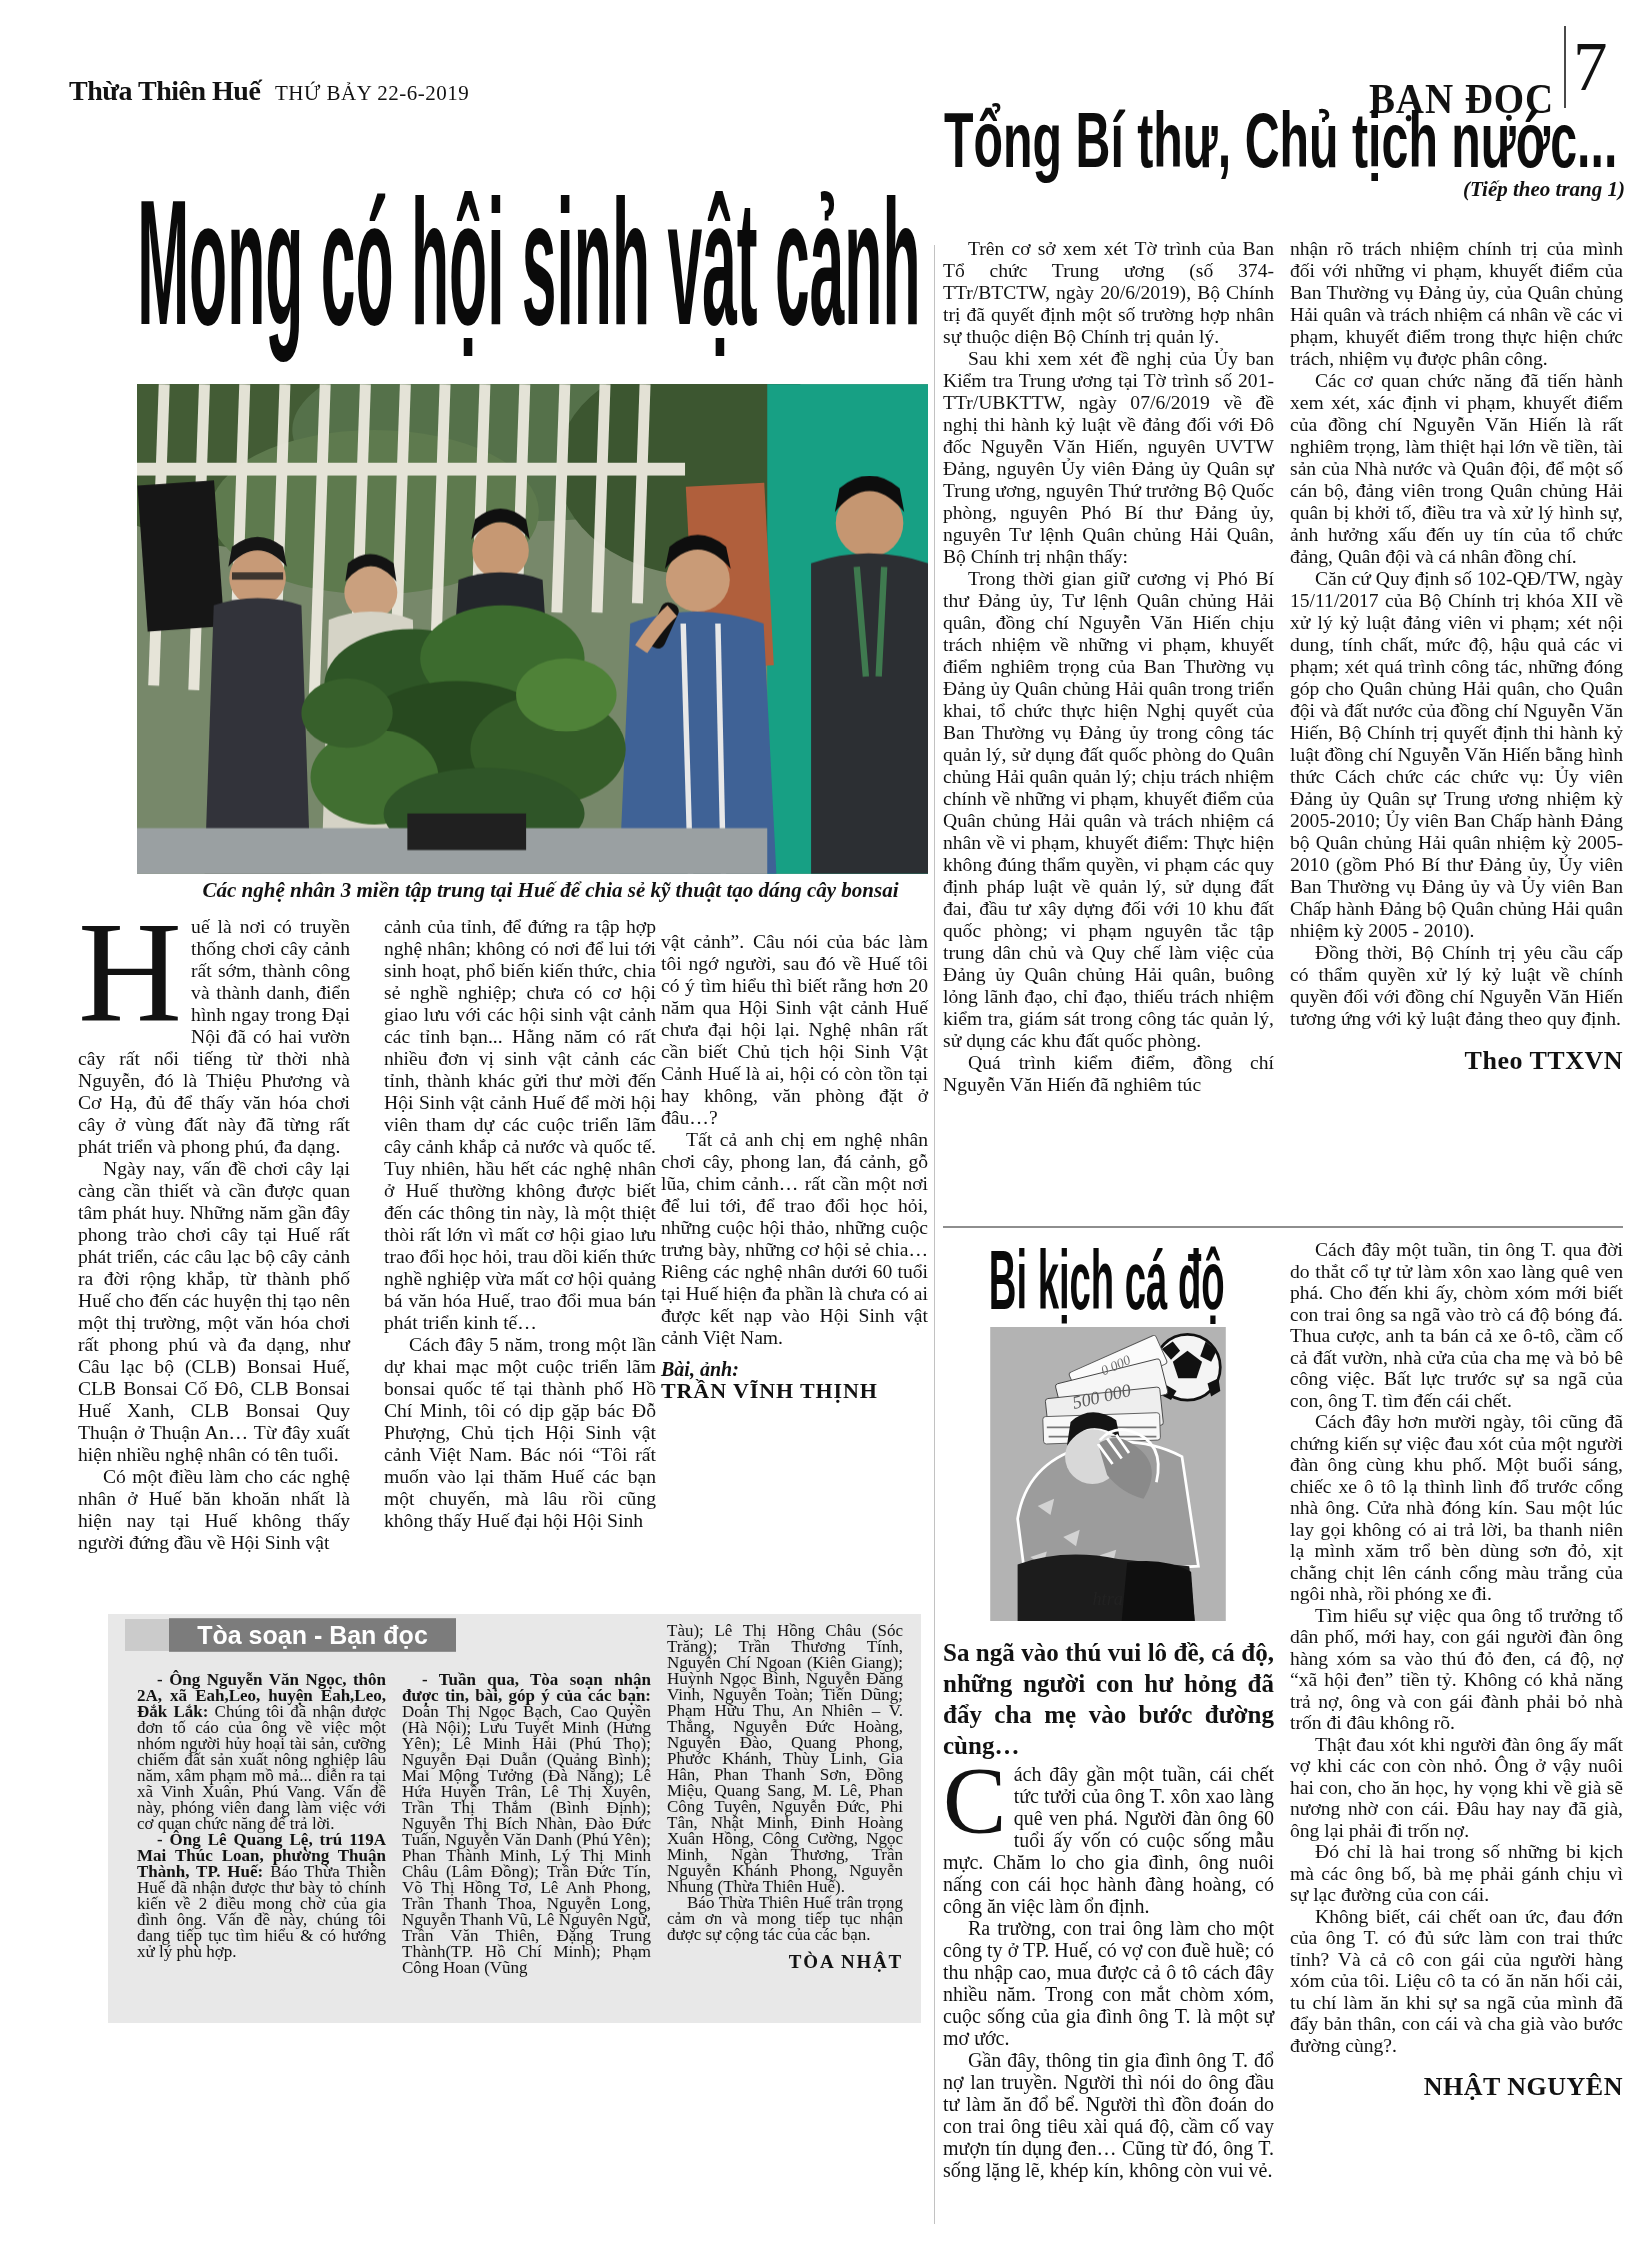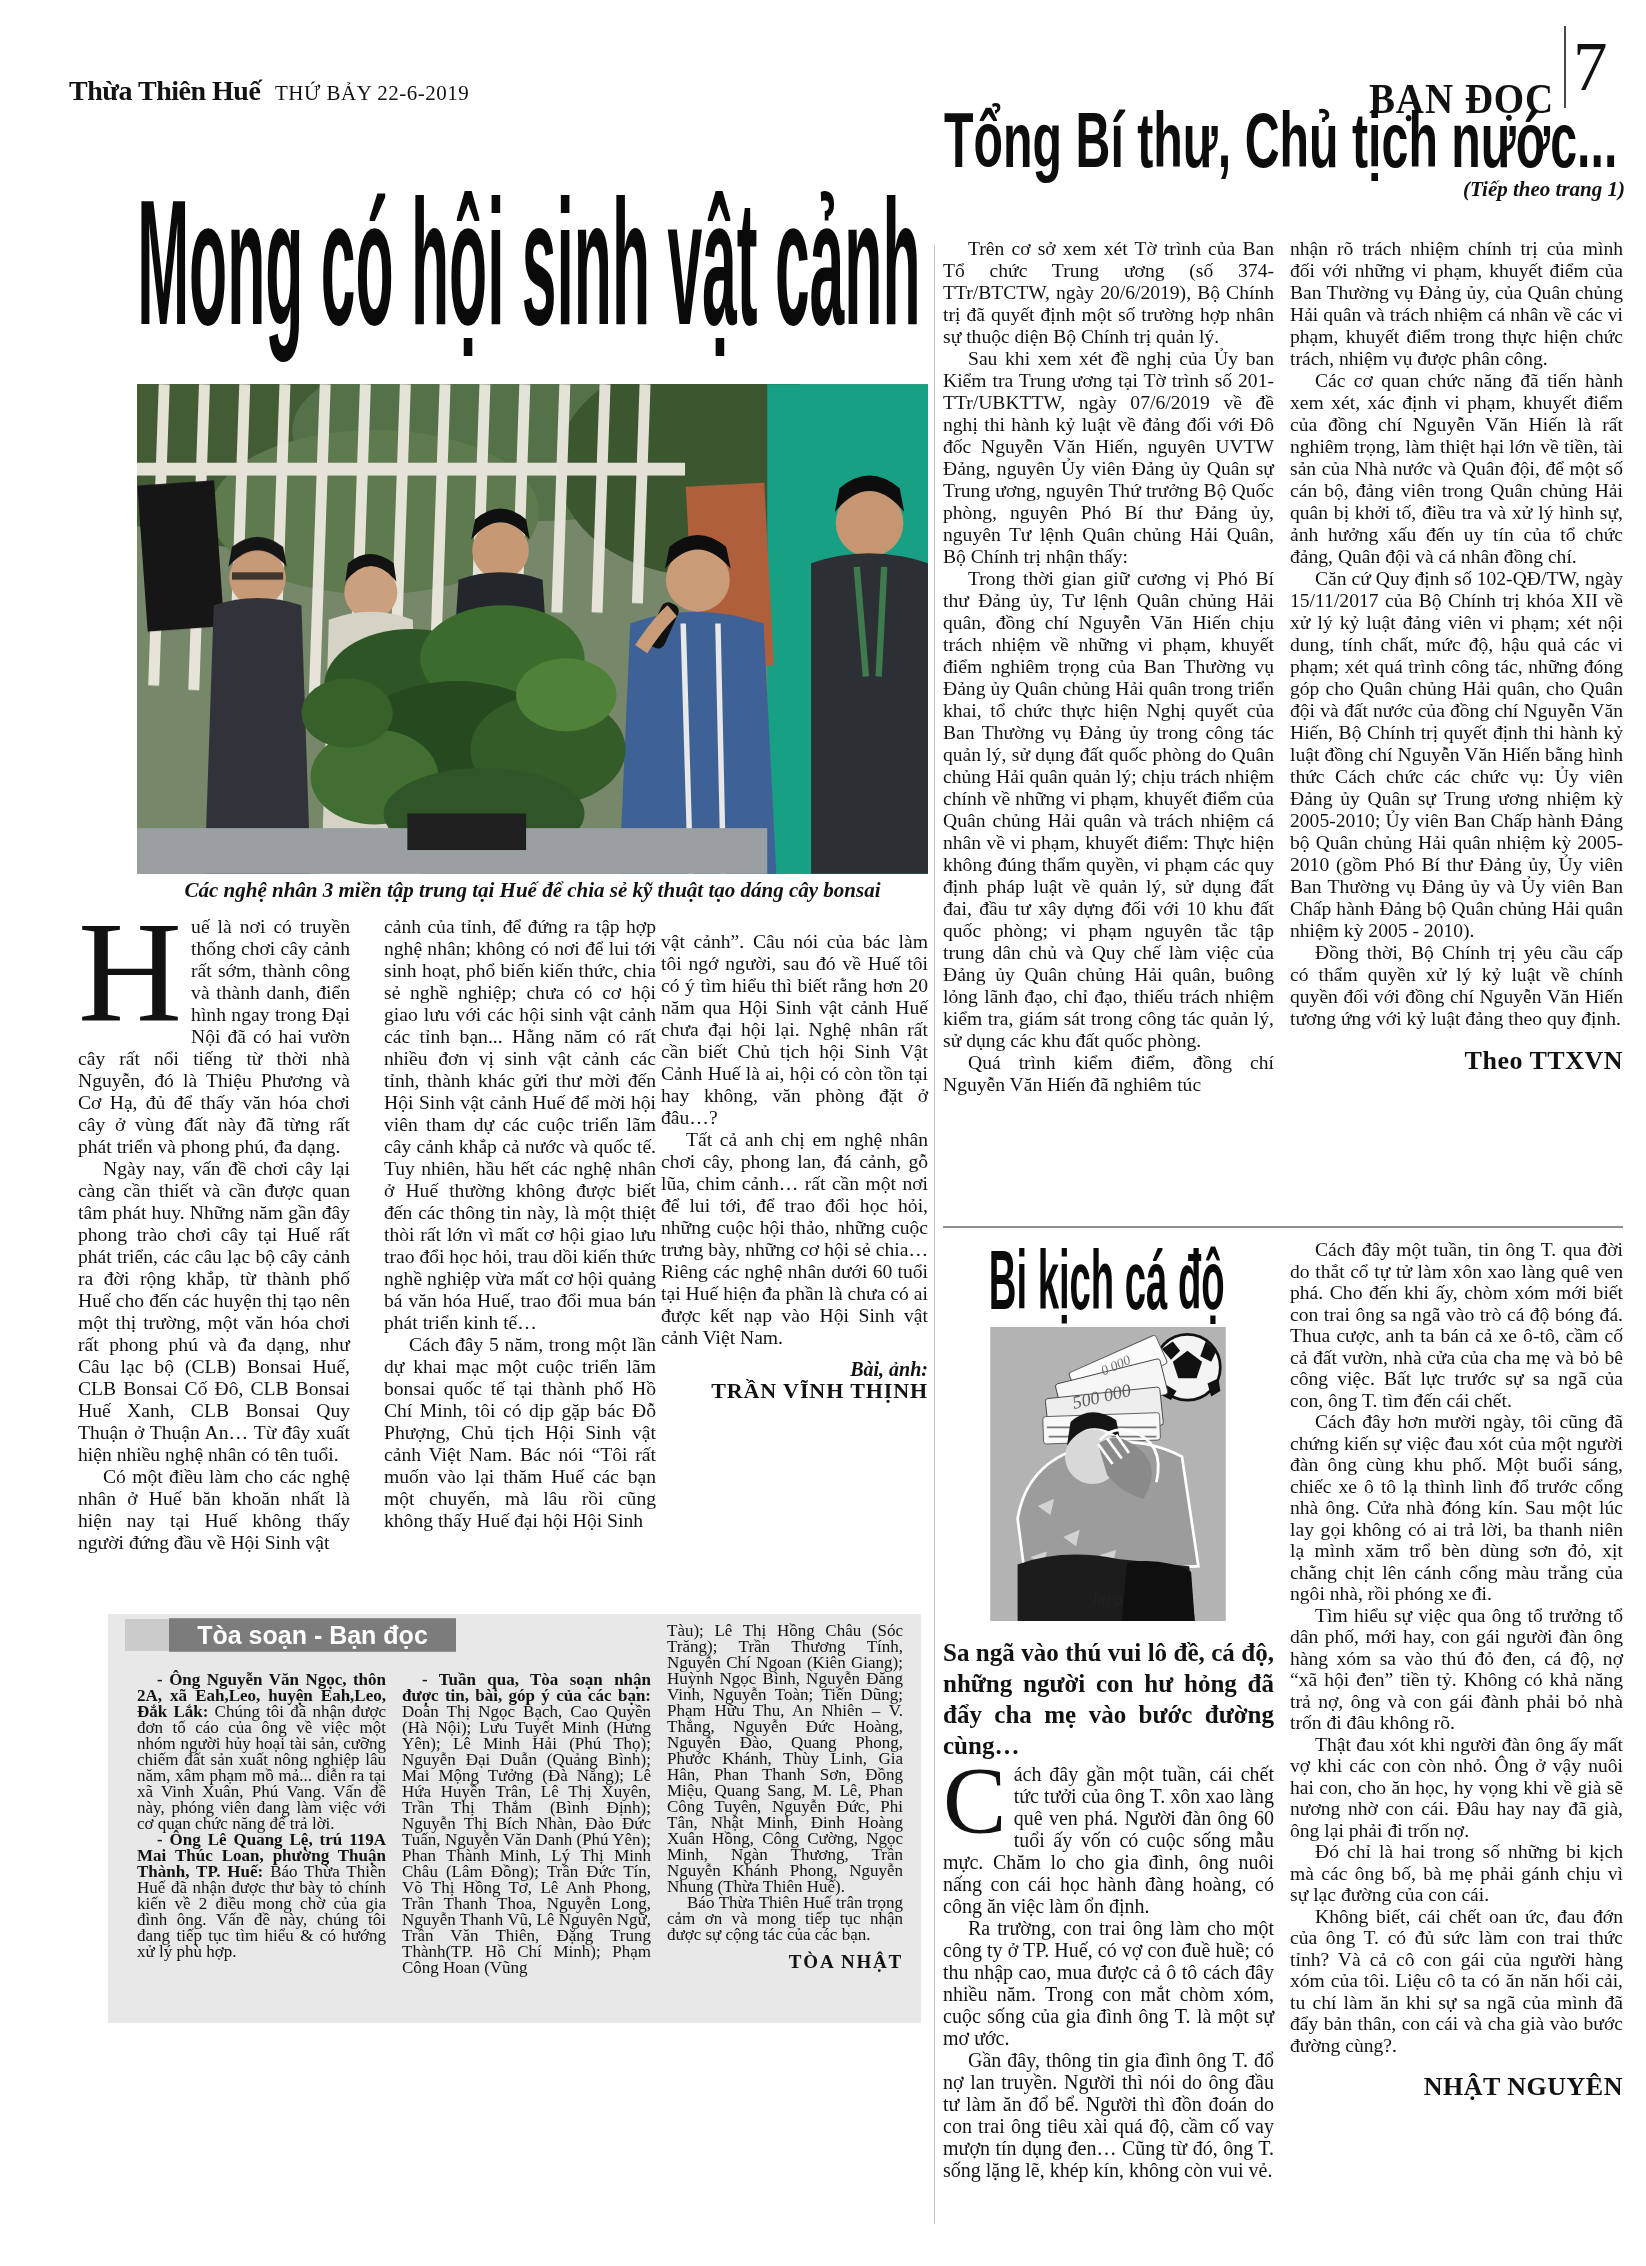--- a/index.html
+++ b/index.html
@@ -16,26 +16,26 @@
   .date{font-size:21px;margin-left:14.6px;letter-spacing:0.5px;}
   .section-label{right:93px;top:73px;font-weight:bold;font-size:39px;transform:scaleY(1.1);transform-origin:top right;letter-spacing:0.9px;}
   .pg-rule{left:1564px;top:25.6px;width:1.8px;height:82px;background:#4a4a4a;}
   .page-number{left:1573px;top:33px;font-size:69px;font-weight:normal;line-height:1;}
   
   .body-col{font-size:19.6px;line-height:22px;}
   .leftcol{top:916px;width:272px;}
   .rcol{top:238px;width:331px;font-size:19.6px;line-height:22px;}
   .dropcap{float:left;font-size:144px;line-height:111px;padding-right:9.1px;font-weight:normal;}
   .dropcap.small{font-size:95px;line-height:77px;padding-right:7.3px;}
-  .byline{ text-align:right;margin-top:9.1px;}
+  .byline{ text-align:left;margin-top:9.1px;}
   .byline .lbl{font-style:italic;font-weight:bold;font-size:20px;display:block;}
   .byline .nm{font-weight:bold;font-size:22px;display:block;letter-spacing:0.9px;}
   .credit{text-align:right;font-weight:bold;font-size:26px;margin-top:20px;letter-spacing:0.5px;}
   .note{right:22px;top:177px;font-style:italic;font-weight:bold;font-size:21px;}
-  .caption{left:137px;top:878px;width:791px;text-align:center;font-style:italic;font-weight:bold;font-size:21px;}
+  .caption{left:155px;top:878px;width:791px;text-align:center;font-style:italic;font-weight:bold;font-size:21px;}
   .vrule{left:934px;top:245px;width:0.9px;height:1979px;background:#c2c2c2;}
   .hrule{left:943px;top:1226px;width:680px;height:1.8px;background:#8e8e8e;}
   
   .intro{left:943px;top:1637px;width:331px;font-weight:bold;font-size:25px;line-height:31px;}
   
   .tsbox{left:108px;top:1614px;width:813px;height:409px;background:#e8e8e8;}
   .bar-light{position:absolute;left:17.4px;top:4.6px;width:44px;height:32px;background:#cbcbcb;}
   .bar-dark{position:absolute;left:61px;top:4.6px;width:287px;height:32px;background:#7c7c7c;
             color:#fff;text-align:center;font-weight:bold;font-size:25px;line-height:32px;
             font-family:"Liberation Sans","DejaVu Sans",sans-serif;transform:scaleY(1.05);}

